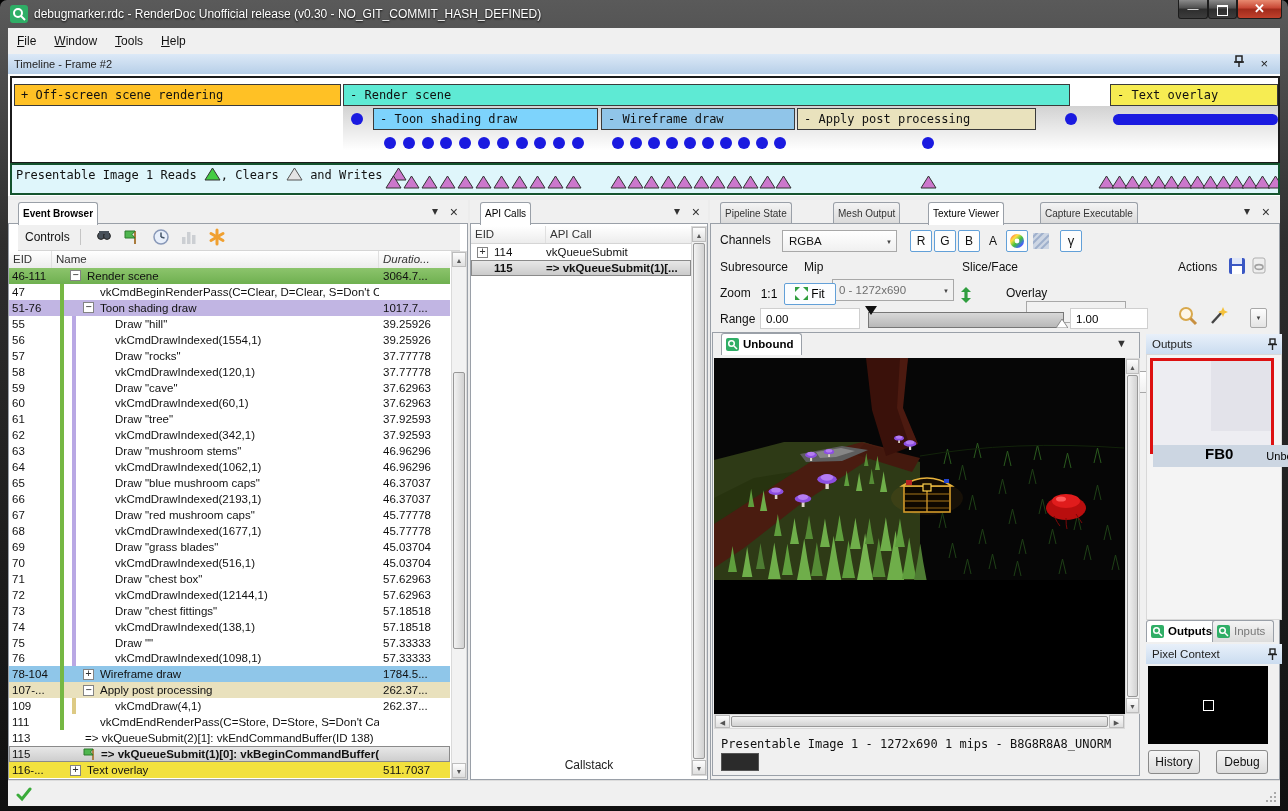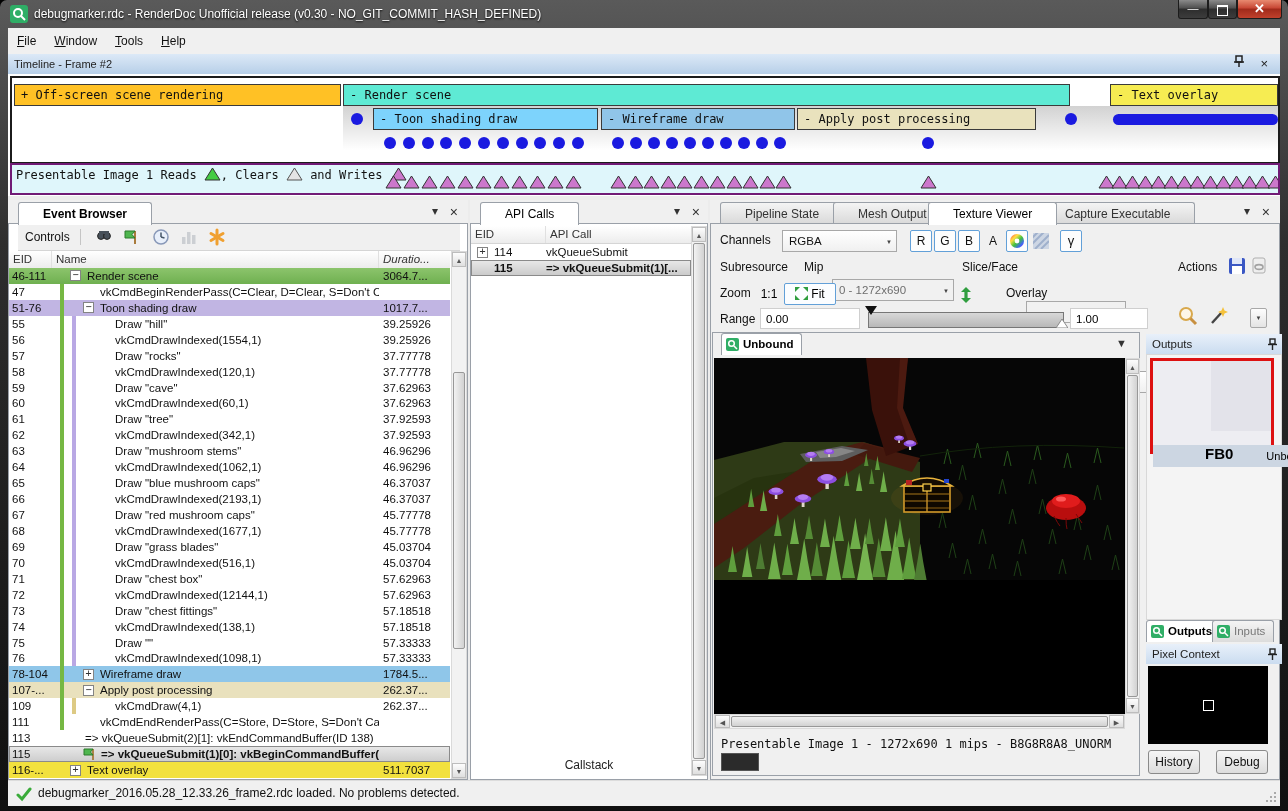--- a/index.html
+++ b/index.html
@@ -25,29 +25,29 @@
   #tl-header{position:absolute;left:8px;top:54px;width:1272px;height:20px;
              background:linear-gradient(#dce9f7,#b7cfe8);font-size:11px;color:#222;line-height:20px;}
   #tl-header .lbl{padding-left:6px;}
   #tl-body{position:absolute;left:8px;top:74px;width:1272px;height:122px;background:#fff;}
   #tl-boxA{position:absolute;left:2px;top:2px;width:1266px;height:84px;border:2px solid #1b1b1b;background:#fff;overflow:hidden;}
   #tl-grad{position:absolute;left:331px;top:28px;width:935px;height:52px;background:linear-gradient(#d2d2d2,#ffffff 85%);}
   .tl-bar{position:absolute;height:22px;border:1px solid #3a3a3a;box-sizing:border-box;
           font-family:"DejaVu Sans Mono",monospace;font-size:12px;line-height:20px;padding-left:6px;color:#111;white-space:nowrap;overflow:hidden;}
   .tl-dot{position:absolute;width:12px;height:12px;border-radius:50%;background:var(--dot_blue);}
   #tl-pill{position:absolute;height:11px;border-radius:6px;background:var(--dot_blue);}
-  #tl-boxB{position:absolute;left:2px;top:89px;width:1266px;height:28px;border:2px solid #701a75;background:#dff6fb;overflow:hidden;}
+  #tl-boxB{position:absolute;left:2px;top:89px;width:1266px;height:28px;border:2px solid #14532d;background:#dff6fb;overflow:hidden;}
   #tl-legend{position:absolute;left:4px;top:2px;font-family:"DejaVu Sans Mono",monospace;font-size:12px;color:#111;white-space:nowrap;}
   .tri{display:inline-block;vertical-align:-2px;}
   .tri-strip{position:absolute;top:10px;height:14px;}
   
   #main{position:absolute;left:8px;top:196px;width:1272px;height:584px;background:#ececec;}
   .panel{position:absolute;background:#f0f0f0;}
   .tabstrip{position:absolute;left:0;top:0;right:0;height:24px;}
-  .tab{position:absolute;top:2px;height:22px;font-size:12px;line-height:22px;padding:0 24px;
+  .tab{position:absolute;top:2px;height:22px;font-size:10px;line-height:22px;padding:0 4px;
        border:1px solid #9aa0a8;border-bottom:none;border-radius:3px 3px 0 0;
        background:linear-gradient(#f4f4f4,#d9d9d9);color:#333;box-sizing:border-box;white-space:nowrap;}
   .tab.active{background:#fff;font-weight:bold;color:#000;height:23px;z-index:2;}
   .tab.activeN{background:#fff;font-weight:normal;color:#000;height:23px;z-index:2;}
   .tab-icons{position:absolute;top:4px;font-size:12px;color:#333;}
   .content-border{position:absolute;border:1px solid #9aa0a8;background:#fff;box-sizing:border-box;}
   
   #eb-toolbar{position:absolute;left:10px;top:24px;width:442px;height:26px;background:#f0f0f0;border-bottom:1px solid #d5d5d5;}
   #eb-toolbar .lbl{font-size:12px;color:#111;line-height:26px;padding-left:7px;display:inline-block;}
   .tb-sep{display:inline-block;width:1px;height:16px;background:#c5c5c5;vertical-align:-4px;margin:0 6px;}
@@ -1031,16 +1031,15 @@
       </div>
       <div class="btn" style="left:438px;top:550px;width:52px;"><span>History</span></div>
       <div class="btn" style="left:506px;top:550px;width:52px;"><span>Debug</span></div>
     </div>
   </div>
 
   <div id="statusbar">
     <span class="abs" style="left:8px;top:5px;"><svg width="16" height="15">
           <path d="M2,8 L6,12 L14,2" stroke="#3aab3a" stroke-width="3" fill="none" stroke-linecap="round"></path>
         </svg></span>
-    <span style="position:absolute;left:30px;">debugmarker_2016.05.28_12.33.26_frame2.rdc loaded. No problems detected.</span>
     <div class="grip"></div>
   </div>
 </div>
 
 </body></html>

